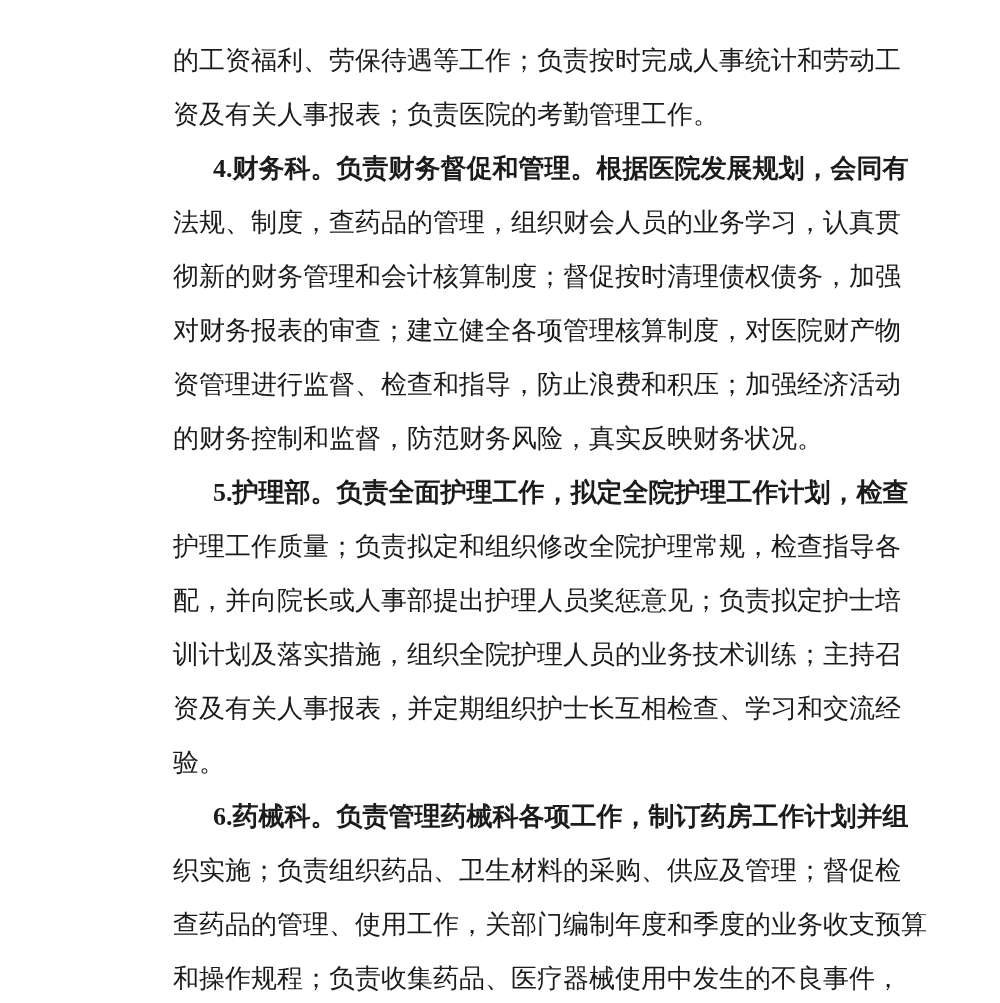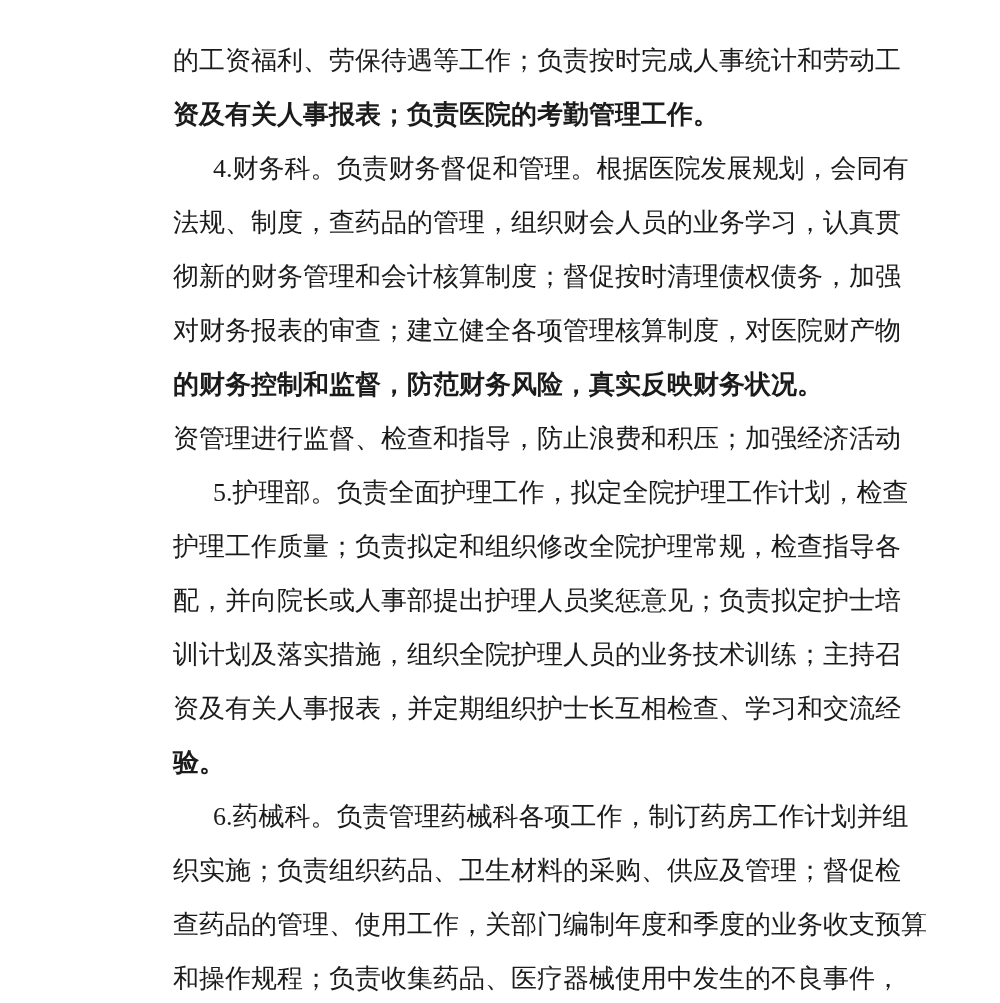--- a/index.html
+++ b/index.html
@@ -27,39 +27,39 @@
     height: 50px;
     white-space: nowrap;
     overflow: visible;
     text-align: justify;
     text-align-last: justify;
     letter-spacing: 0;
   }
   .text-line.para-end {
     text-align: center;
     text-align-last: left;
-    font-weight: bold;
   }
   .text-line.indent {
     text-indent: 40px;
+    font-weight: bold;
   }
 </style>
 </head>
 <body>
 
 <div class="page">
   <div class="text-block" id="doc-text-block">
       <div class="text-line">的工资福利、劳保待遇等工作；负责按时完成人事统计和劳动工</div>
       <div class="text-line para-end">资及有关人事报表；负责医院的考勤管理工作。</div>
       <div class="text-line indent">4.财务科。负责财务督促和管理。根据医院发展规划，会同有</div>
       <div class="text-line">法规、制度，查药品的管理，组织财会人员的业务学习，认真贯</div>
       <div class="text-line">彻新的财务管理和会计核算制度；督促按时清理债权债务，加强</div>
       <div class="text-line">对财务报表的审查；建立健全各项管理核算制度，对医院财产物</div>
+      <div class="text-line">资管理进行监督、检查和指导，防止浪费和积压；加强经济活动</div>
       <div class="text-line para-end">的财务控制和监督，防范财务风险，真实反映财务状况。</div>
-      <div class="text-line">资管理进行监督、检查和指导，防止浪费和积压；加强经济活动</div>
       <div class="text-line indent">5.护理部。负责全面护理工作，拟定全院护理工作计划，检查</div>
       <div class="text-line">护理工作质量；负责拟定和组织修改全院护理常规，检查指导各</div>
       <div class="text-line">配，并向院长或人事部提出护理人员奖惩意见；负责拟定护士培</div>
       <div class="text-line">训计划及落实措施，组织全院护理人员的业务技术训练；主持召</div>
       <div class="text-line">资及有关人事报表，并定期组织护士长互相检查、学习和交流经</div>
       <div class="text-line para-end">验。</div>
       <div class="text-line indent">6.药械科。负责管理药械科各项工作，制订药房工作计划并组</div>
       <div class="text-line">织实施；负责组织药品、卫生材料的采购、供应及管理；督促检</div>
       <div class="text-line">查药品的管理、使用工作，关部门编制年度和季度的业务收支预算</div>
       <div class="text-line">和操作规程；负责收集药品、医疗器械使用中发生的不良事件，</div>

